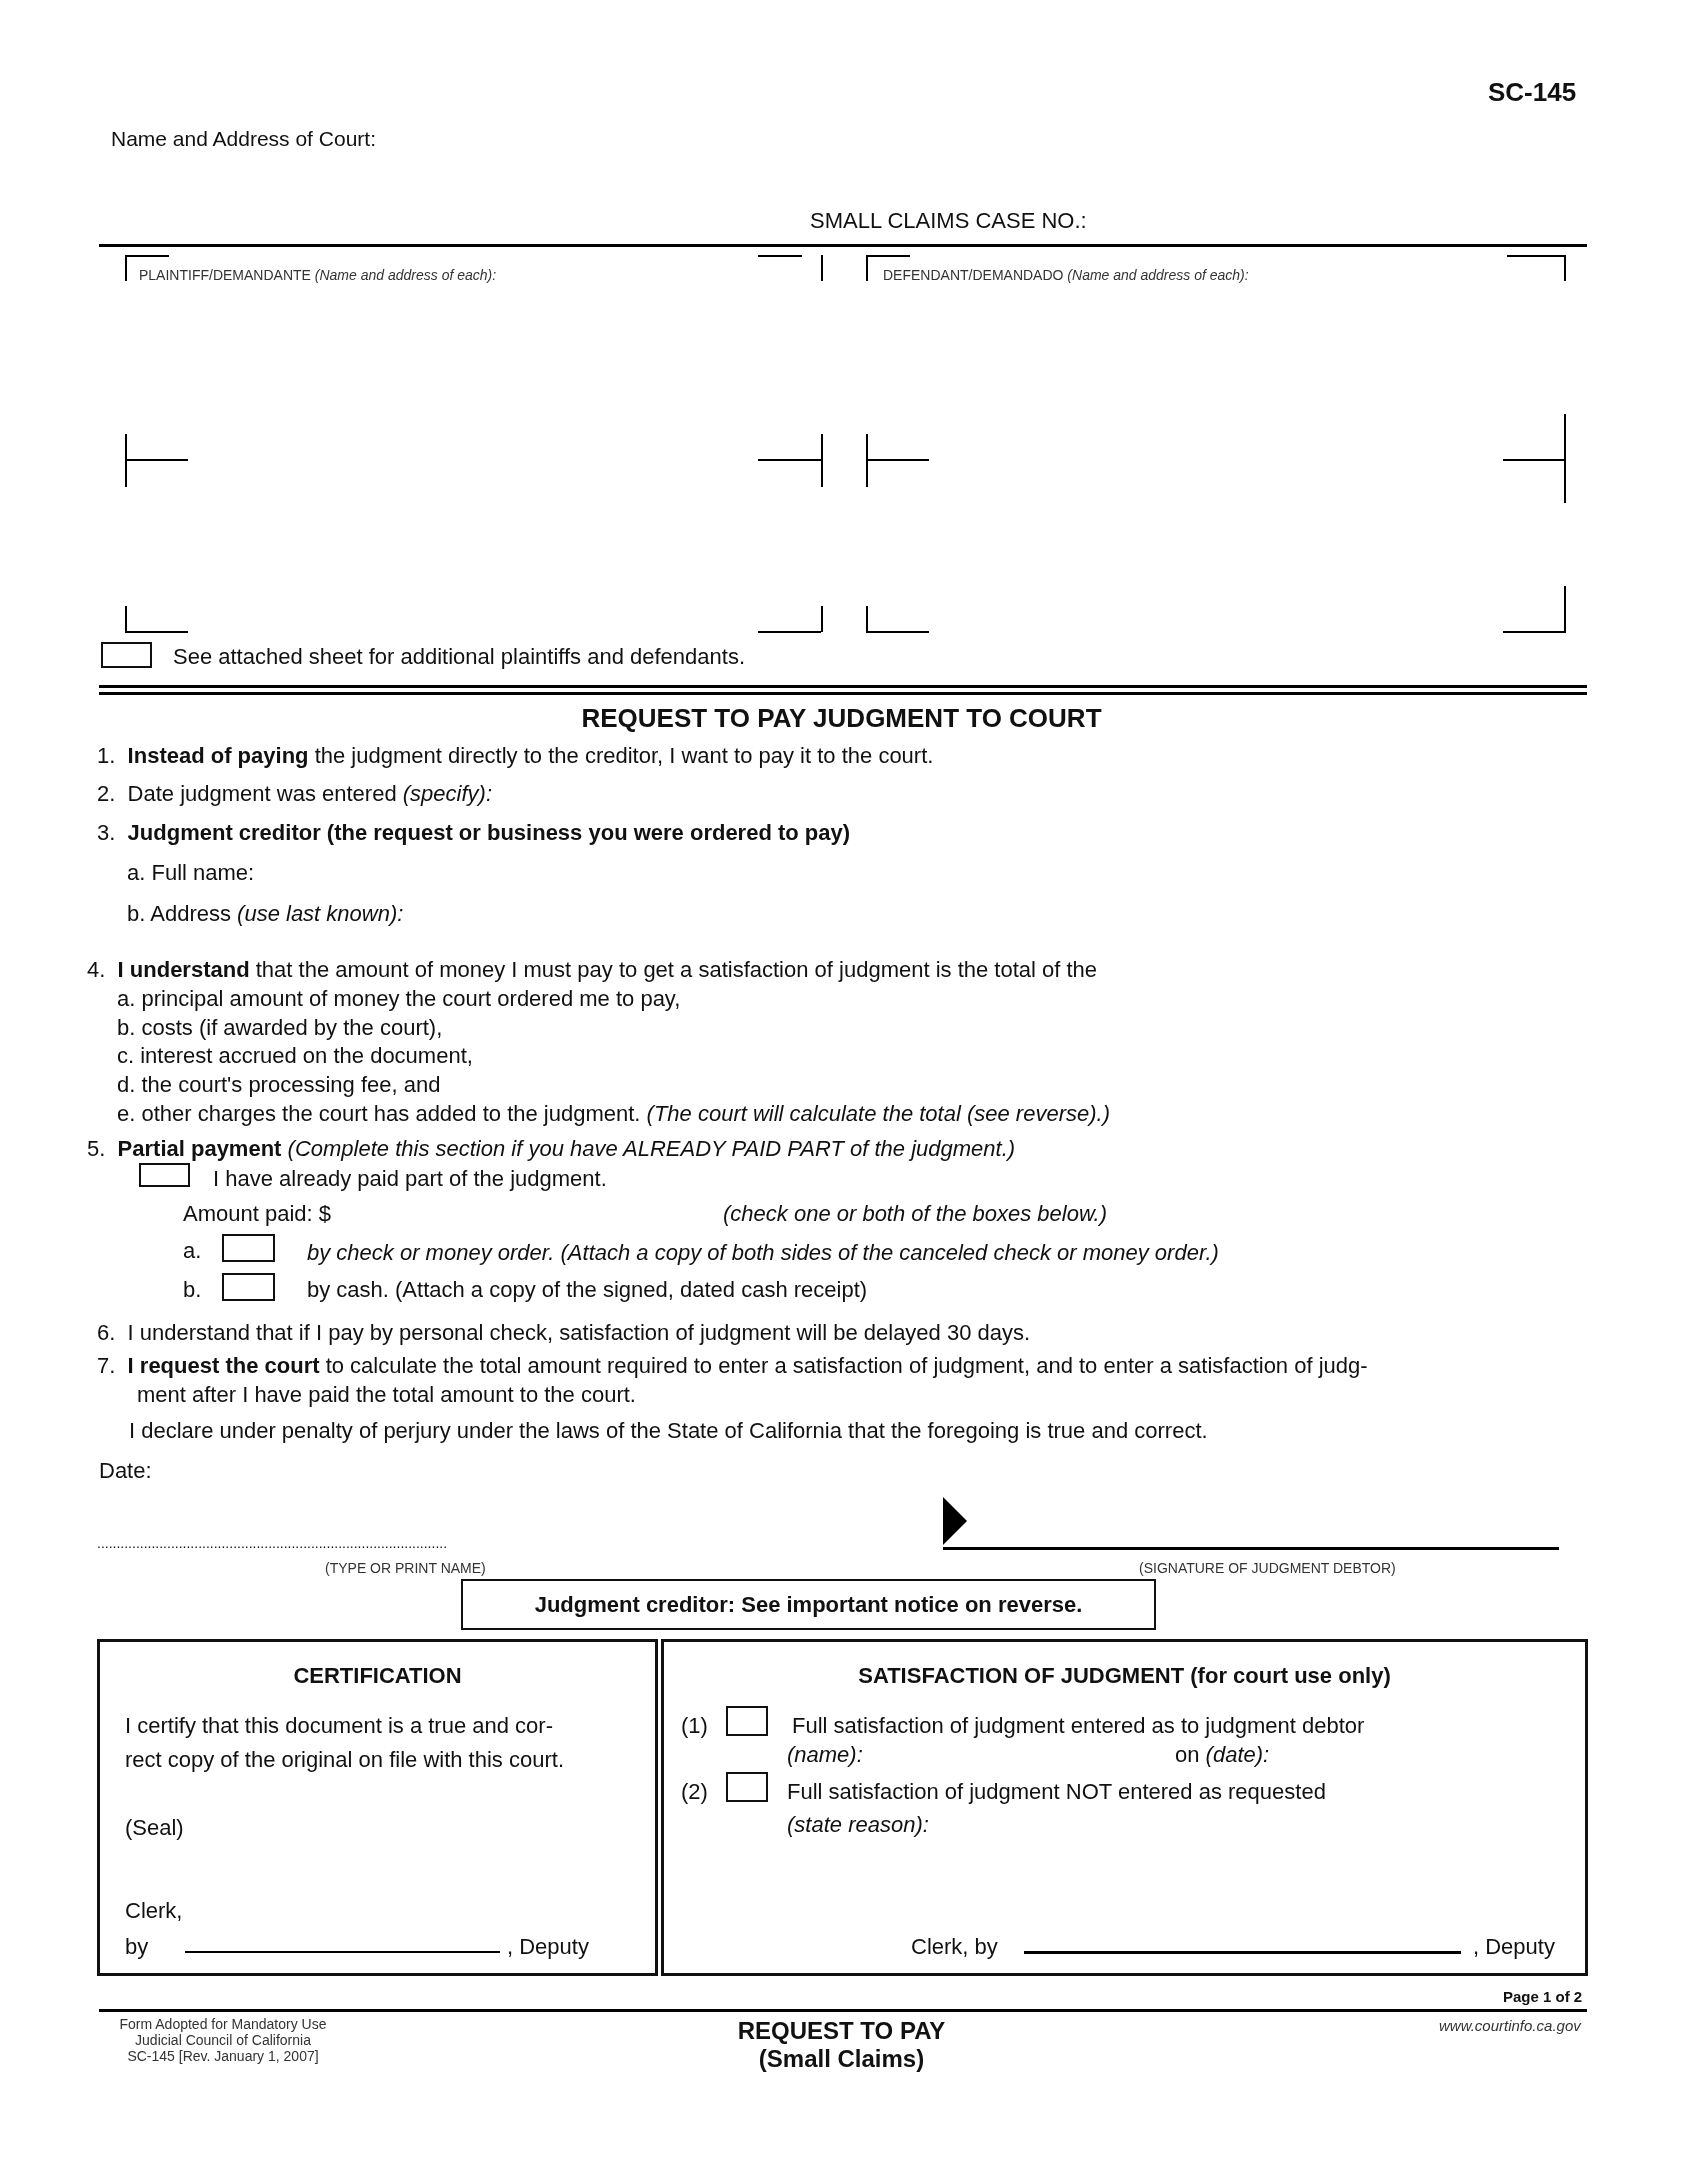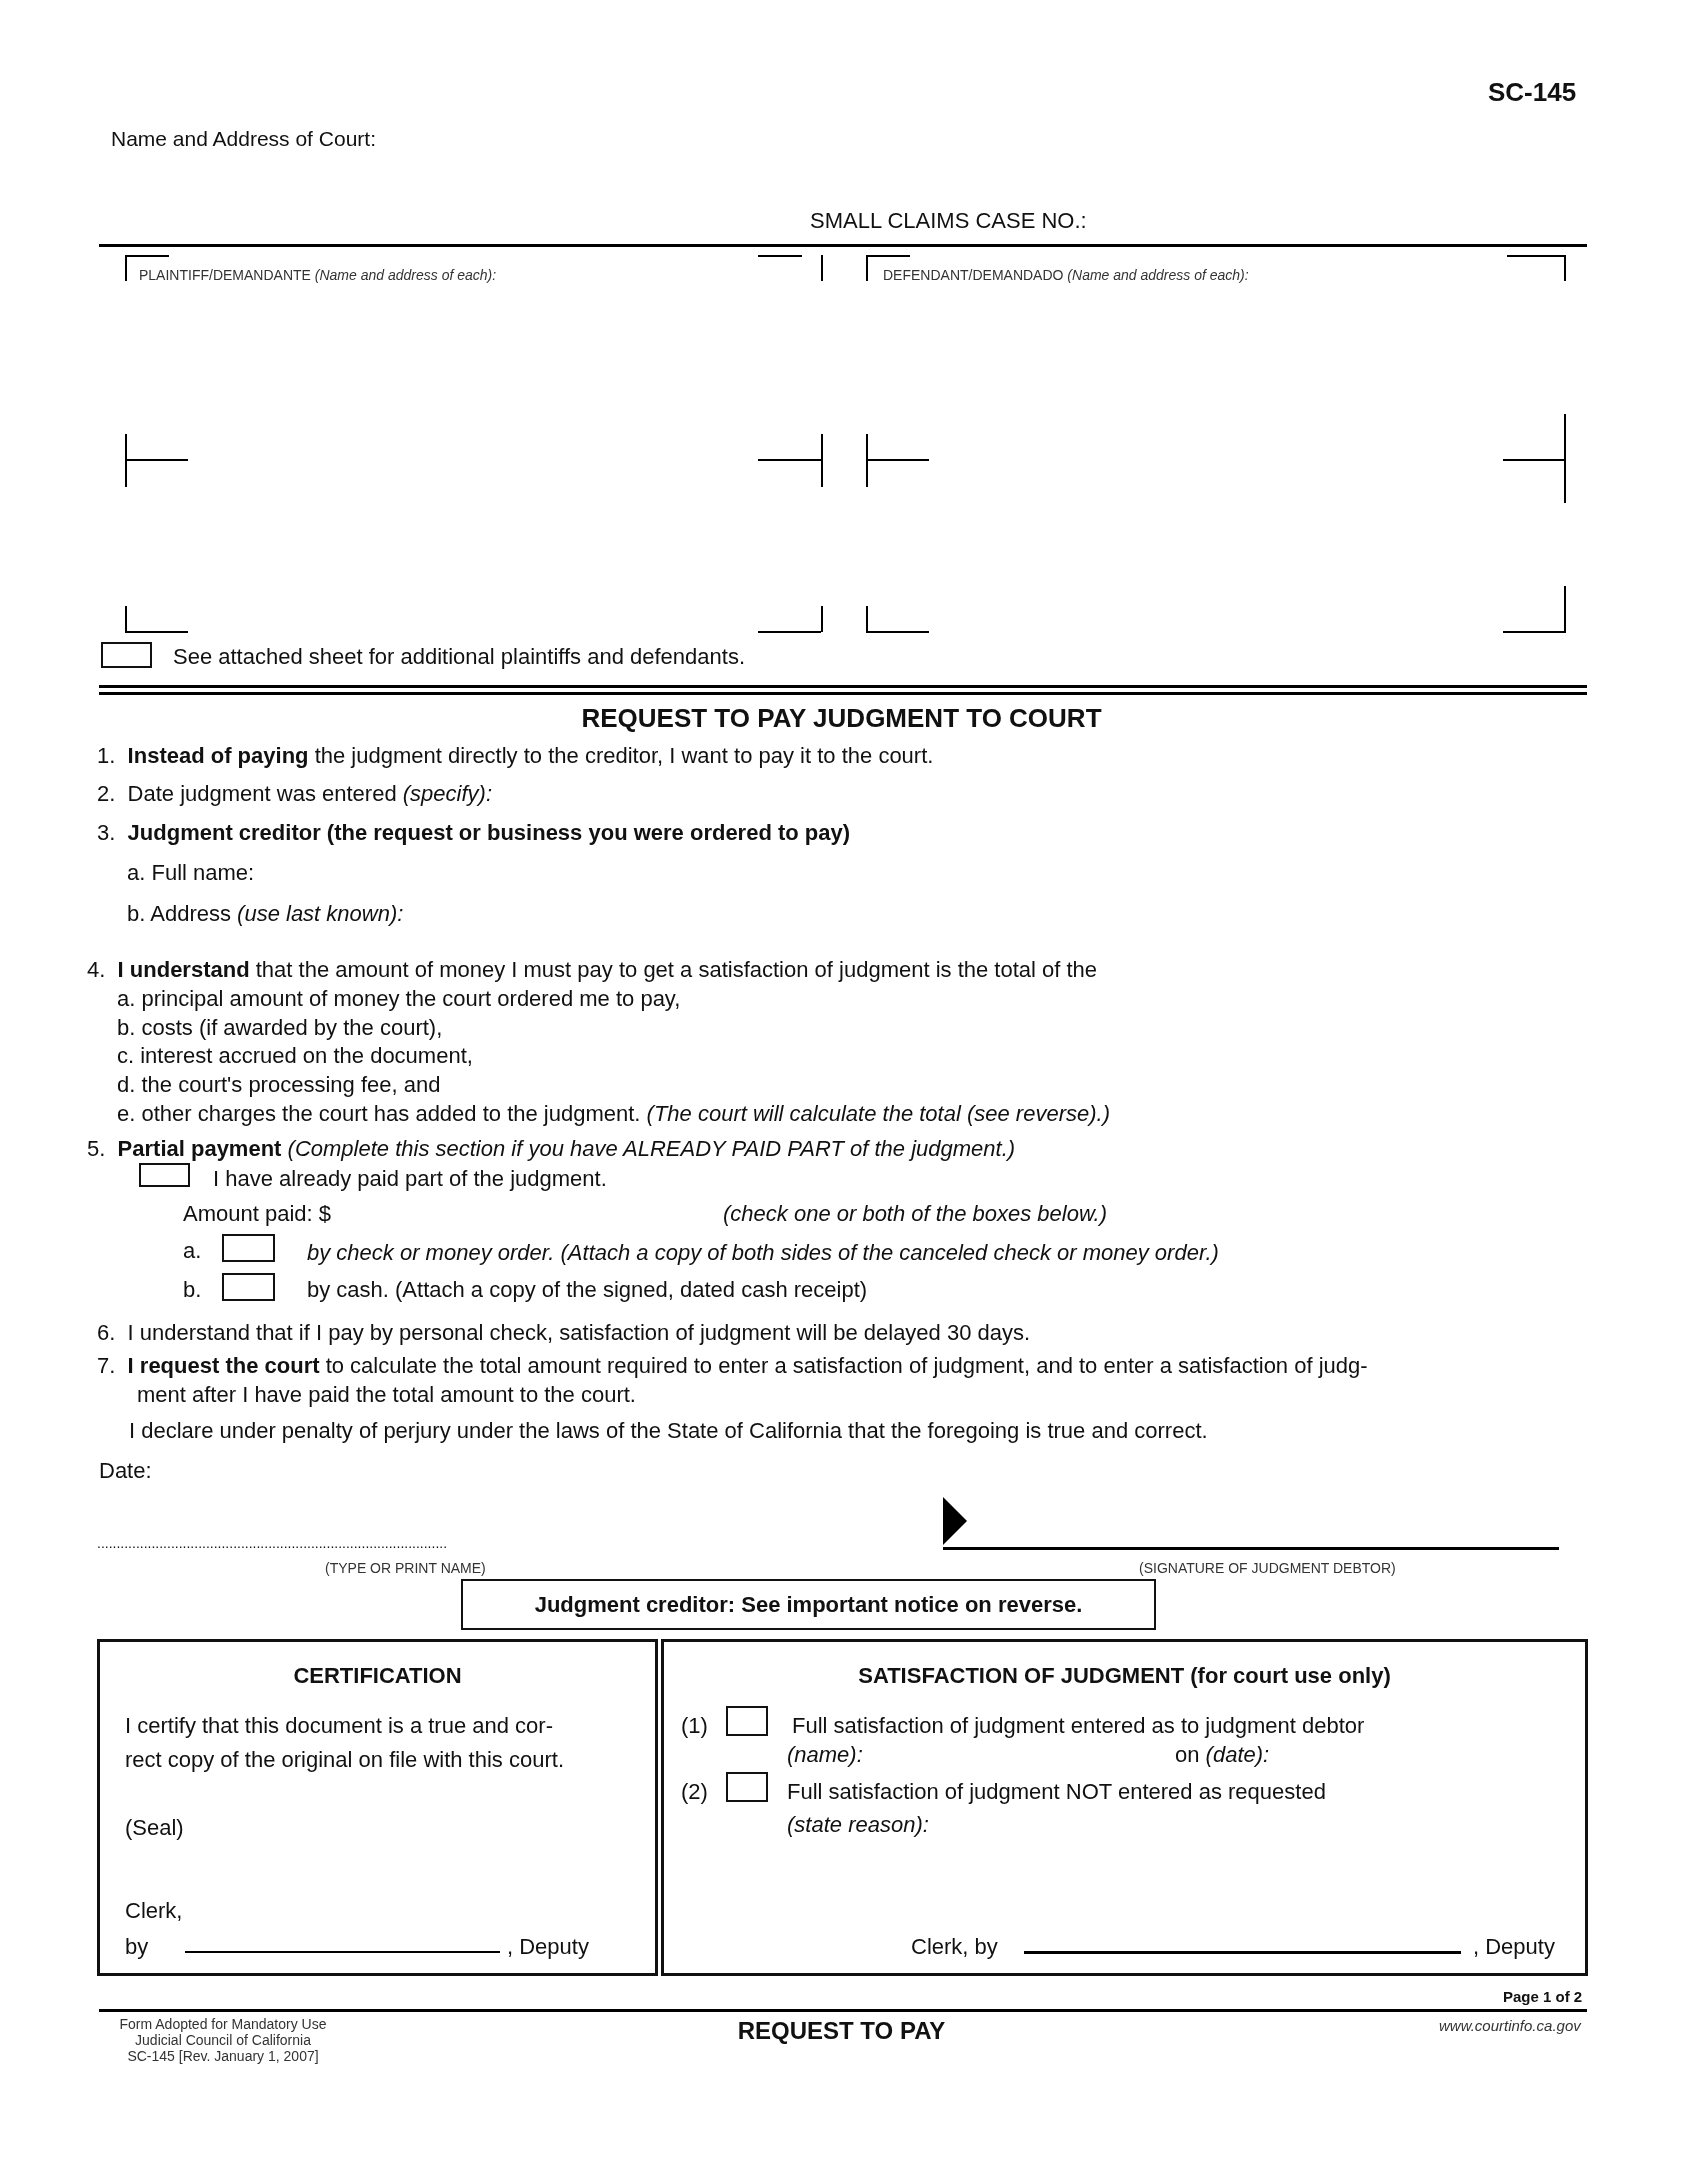--- a/index.html
+++ b/index.html
@@ -183,15 +183,16 @@
 
 <div class="abs b t15" style="left:1503px; top:1988px;">Page 1 of 2</div>
 <div class="hline" style="left:99px; top:2009px; width:1488px; height:3px;"></div>
 <div class="abs t14" style="left:99px; top:2016px; width:248px; text-align:center; color:#333; line-height:16px; white-space:normal;">
   <div>Form Adopted for Mandatory Use</div>
   <div>Judicial Council of California</div>
   <div>SC-145 [Rev. January 1, 2007]</div>
 </div>
 <div class="abs b" style="left:0; width:1683px; text-align:center; top:2017px; font-size:24px; line-height:28px;">
   <div>REQUEST TO PAY</div>
+  <div>(Small Claims)</div>
 </div>
 <div class="abs i t15" style="left:1439px; top:2017px; color:#333;">www.courtinfo.ca.gov</div>
 
 
 </body></html>

